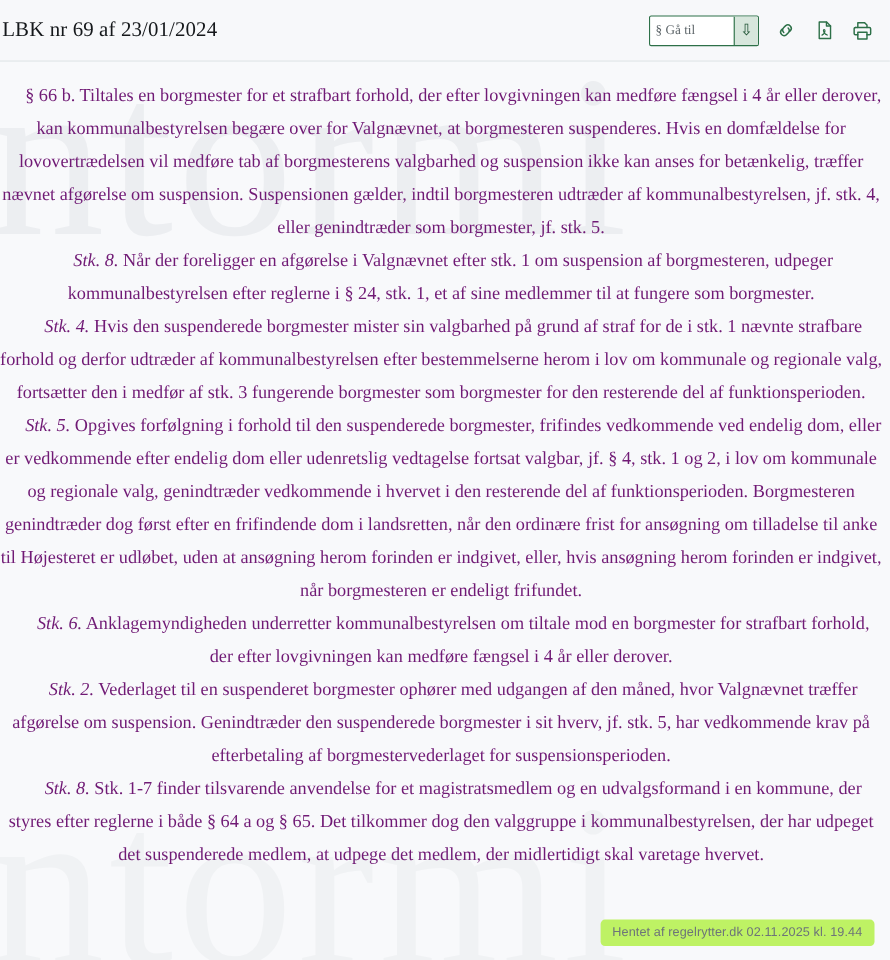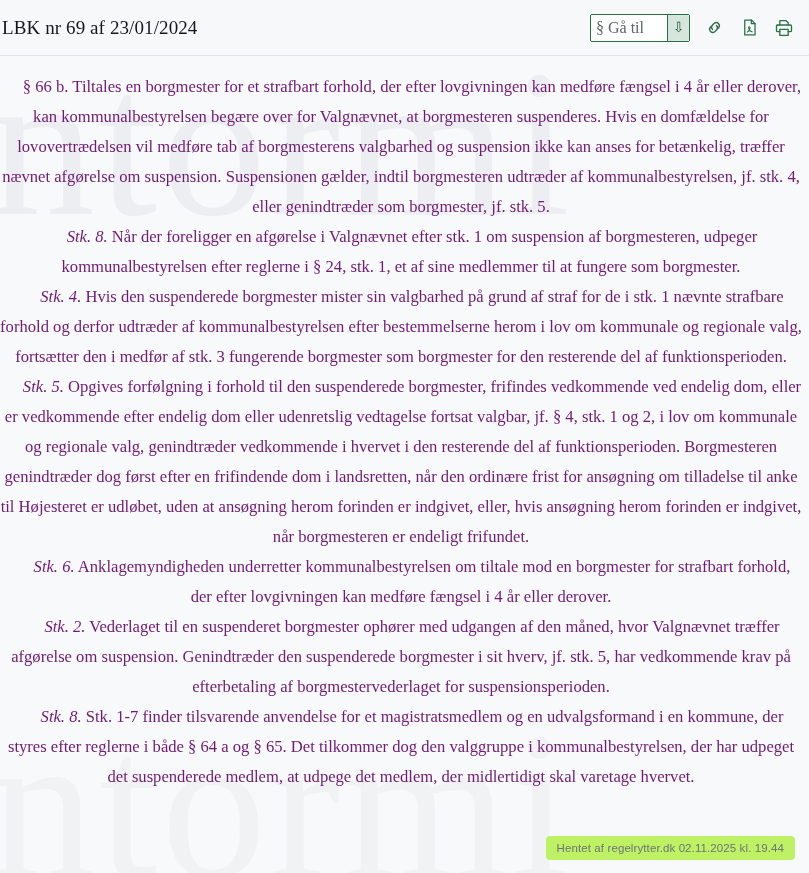--- a/index.html
+++ b/index.html
@@ -77,21 +77,21 @@
     background: #ffffff;
     overflow: hidden;
   }
   .goto-input {
     border: 0;
     outline: none;
     flex: 1;
     min-width: 0;
     background: transparent;
     font-family: "Liberation Serif", serif;
-    font-size: 16px;
+    font-size: 12px;
     color: #2f3538;
     padding: 0 4px 0 5px;
   }
   .goto-input::placeholder { color: #5d6569; opacity: 1; }
   .goto-arrow {
     width: 21px;
     background: #d7e6dc;
     border-left: 1px solid #2d7048;
     display: flex;
     align-items: center;

